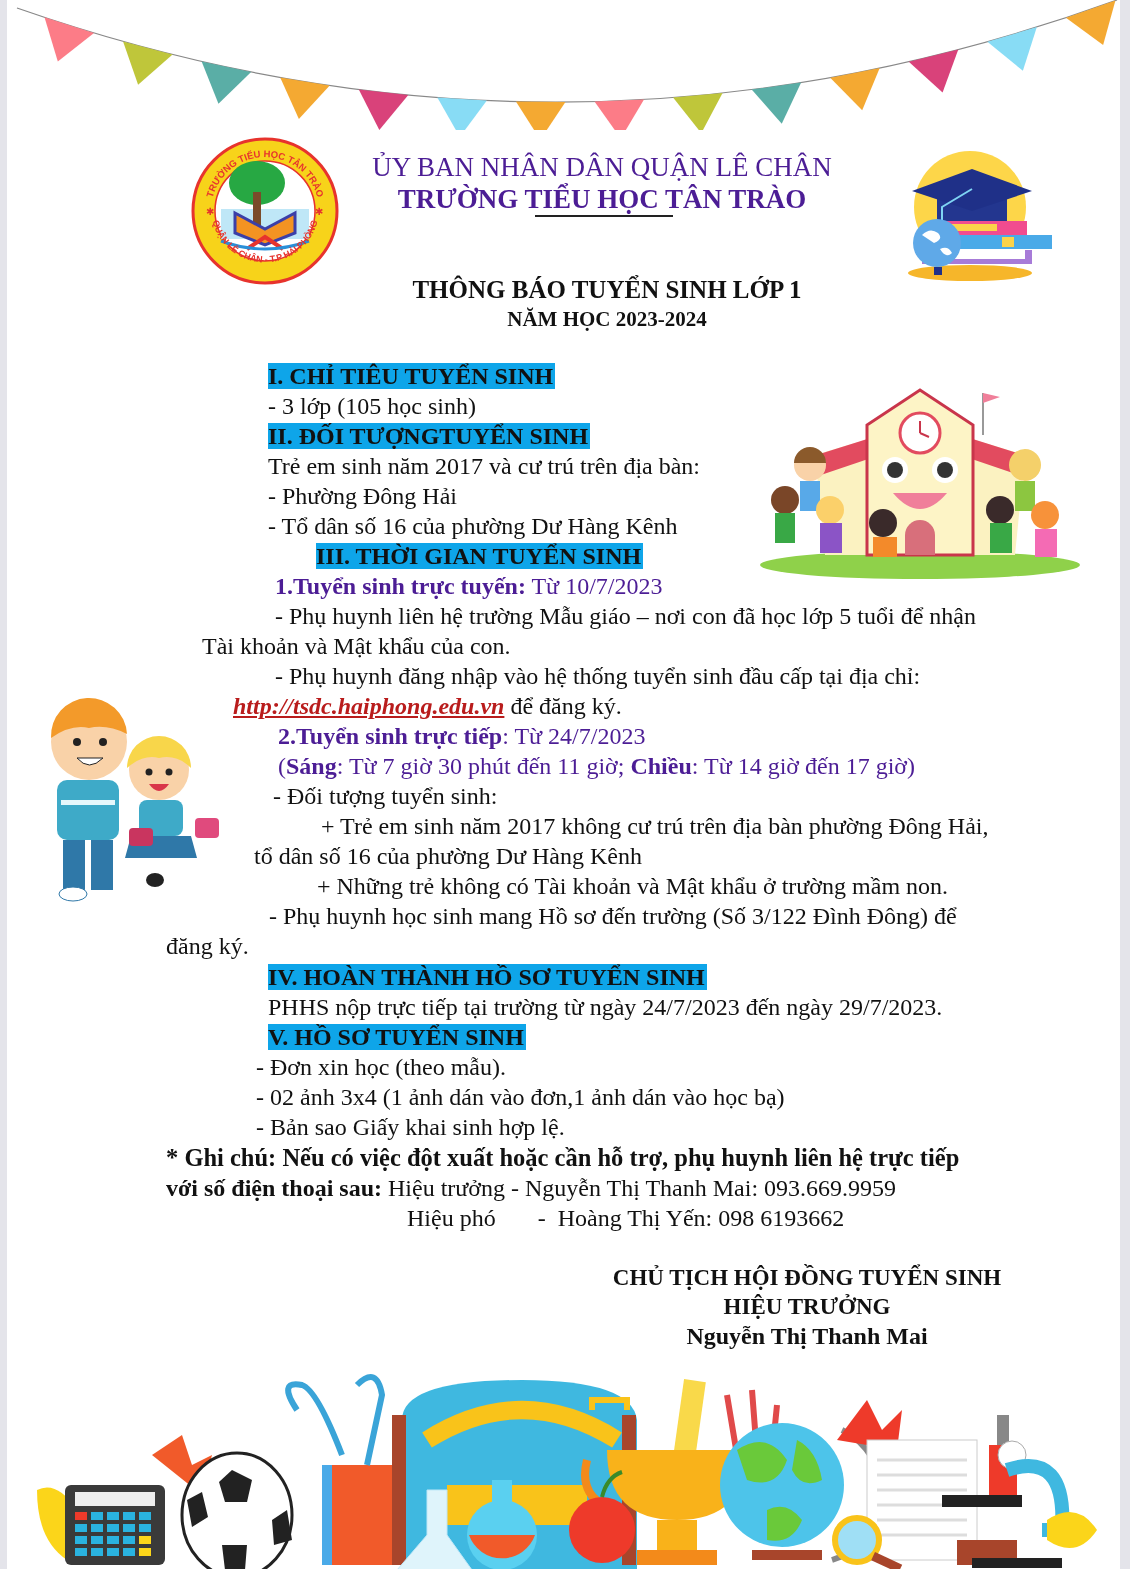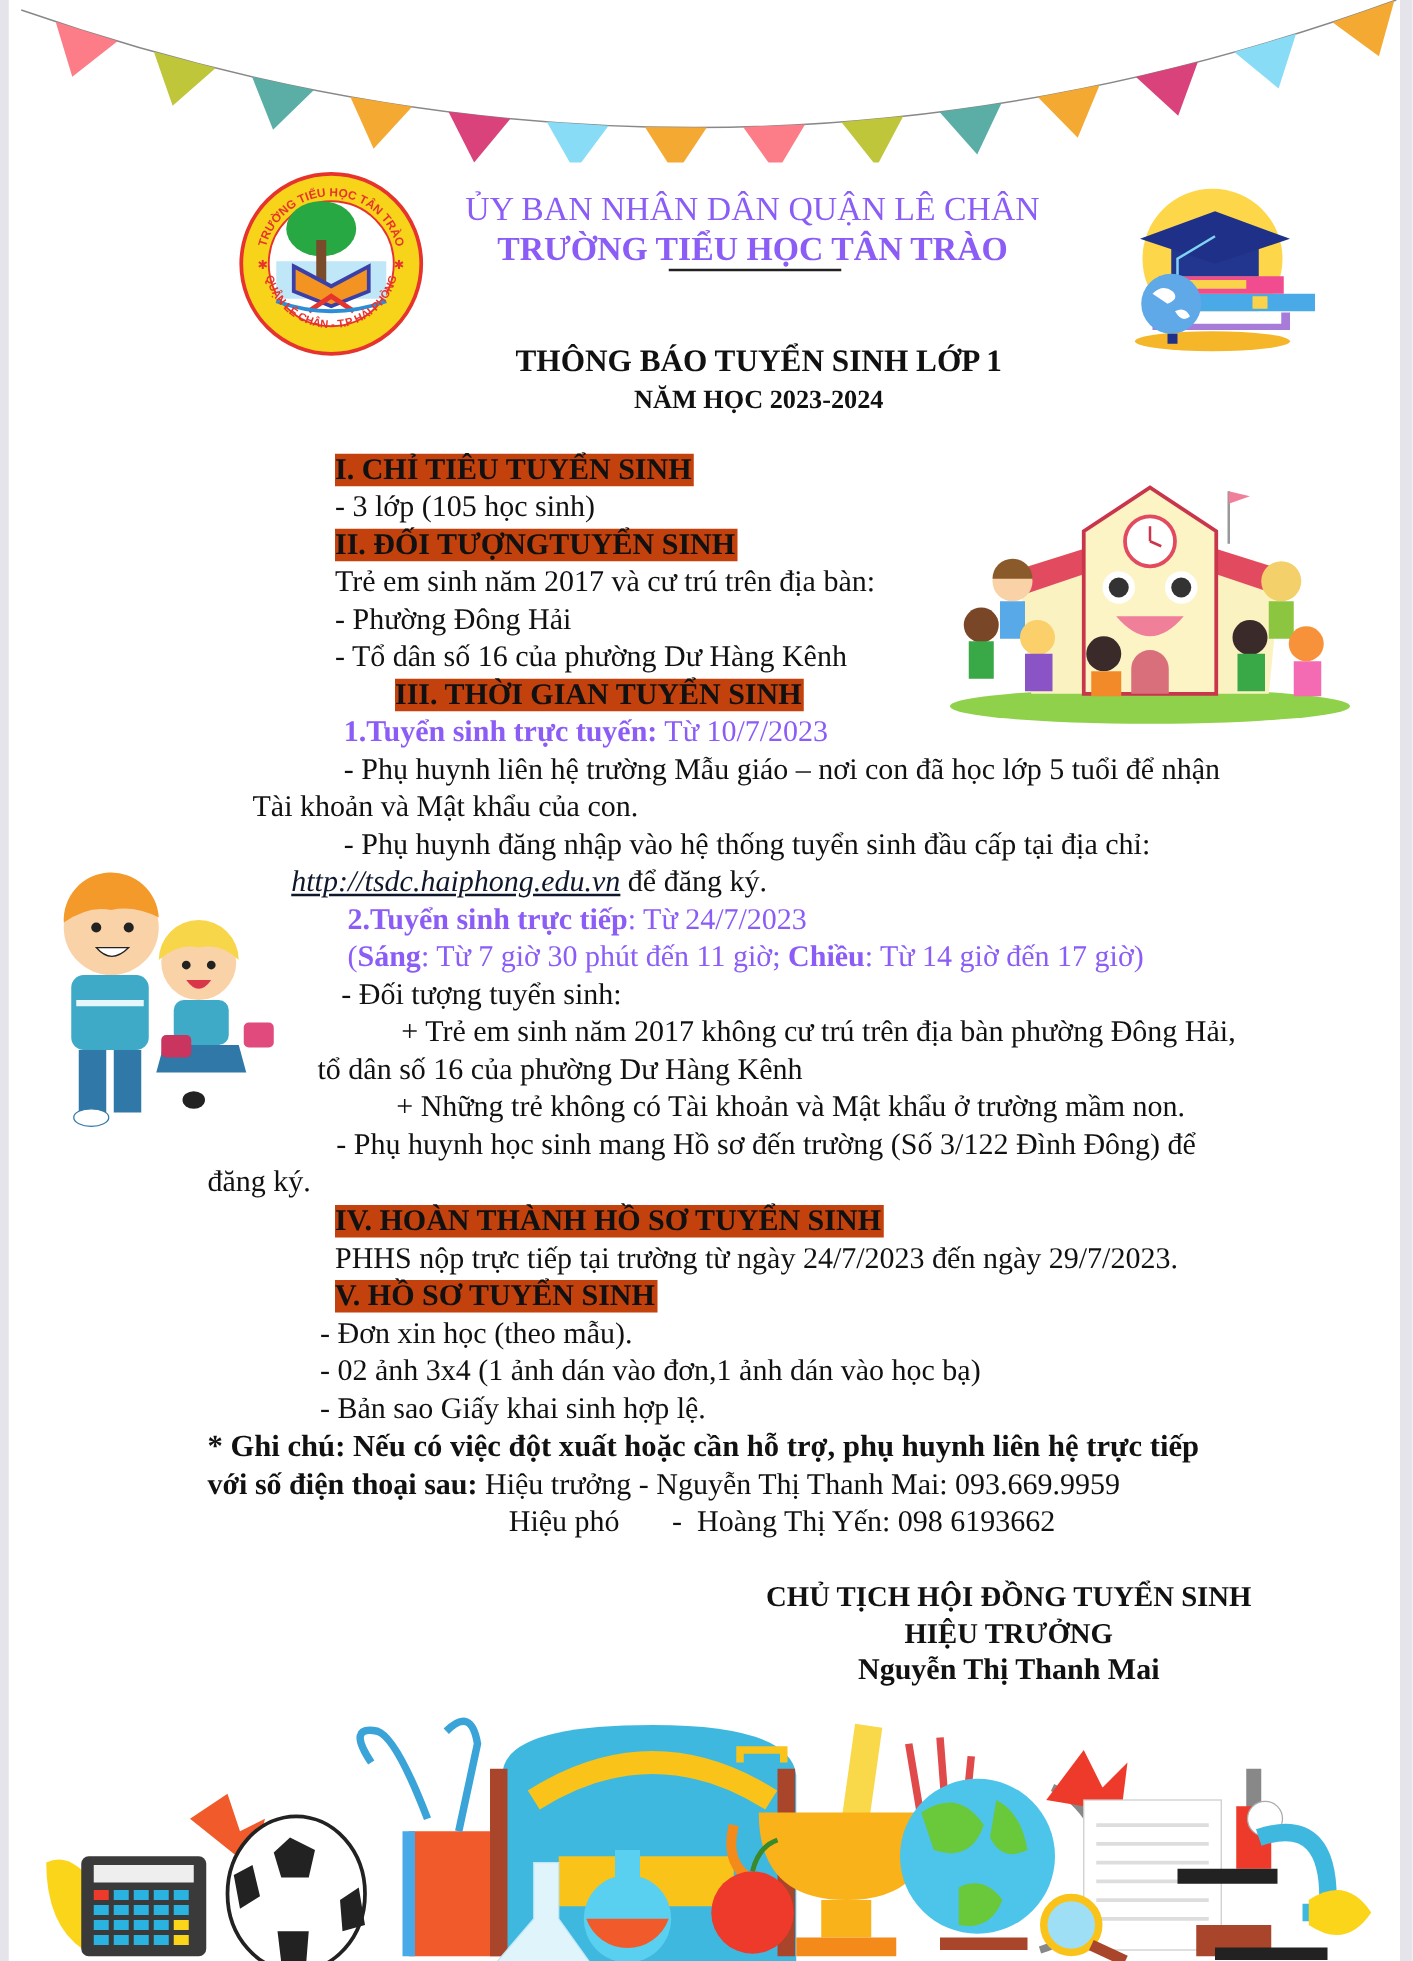--- a/index.html
+++ b/index.html
@@ -8,24 +8,24 @@
     background: #e4e4ea;
     font-family: "Liberation Serif", "DejaVu Serif", serif;
     color: #111;
   }
   .page {
     position: absolute; left: 7px; top: 0; width: 1113px; height: 1569px;
     background: #ffffff;
   }
   .abs { position: absolute; }
   .line { position: absolute; white-space: nowrap; font-size: 24px; line-height: 30px; }
-  .hl { background: #c2410c; font-weight: bold; padding: 0 2px 0 0; }
-  .red { color: #8b5cf6; }
+  .hl { background: #0ea5e9; font-weight: bold; padding: 0 2px 0 0; }
+  .red { color: #4c1d95; }
   .bold { font-weight: bold; }
-  .link { color: #0f172a; font-weight: normal; font-style: italic; text-decoration: underline; }
+  .link { color: #b91c1c; font-weight: bold; font-style: italic; text-decoration: underline; }
   .center { text-align: center; }
 </style>
 </head>
 <body>
 
 <div class="page">
 
   <svg class="abs" style="left:0;top:0" width="1113" height="130">
     <path d="M10,8 Q560,200 1110,0" stroke="#888" stroke-width="1.2" fill="none"></path>
     <g id="flags">

